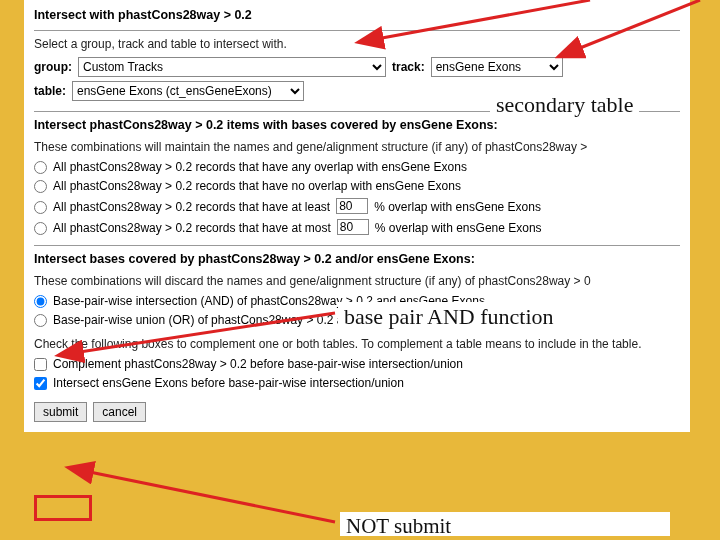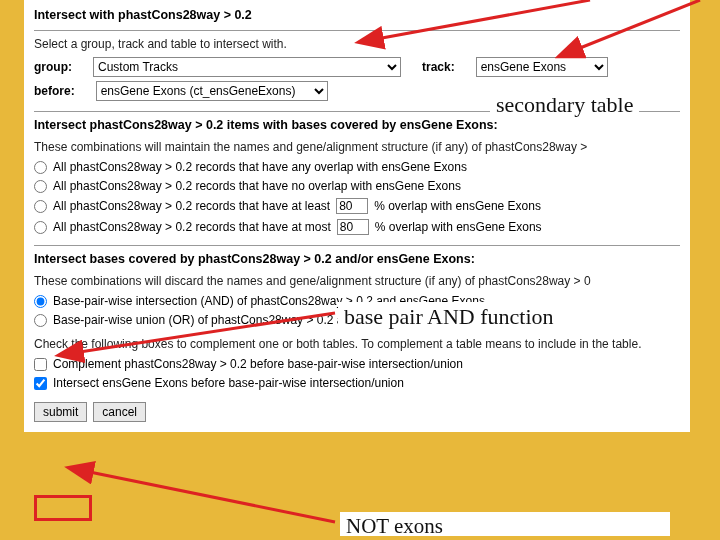--- a/index.html
+++ b/index.html
@@ -17,33 +17,33 @@
     position: absolute;
     left: 24px;
     top: 0;
     width: 666px;
     background: #fff;
     padding: 6px 10px 10px 10px;
   }
   .hr { border-top: 1px solid #999; margin: 2px 0 6px 0; }
   .section-title { font-weight: bold; font-size: 12.5px; margin: 2px 0 8px 0; }
   .instr { font-size: 12px; margin: 6px 0; color: #222; }
-  .row { display: flex; align-items: center; gap: 21px; margin: 4px 0; }
+  .row { display: flex; align-items: center; gap: 6px; margin: 4px 0; }
   label.lbl { font-weight: bold; font-size: 12px; }
   select {
     font-size: 12px;
     height: 20px;
     background: #fff;
     border: 1px solid #888;
     padding: 0 0;
   }
   .sel-group { width: 308px; }
   .sel-track { width: 132px; }
   .sel-table { width: 232px; }
-  .radio-row { display: flex; align-items: center; gap: 6px; margin: 5px 0; font-size: 12px; }
+  .radio-row { display: flex; align-items: flex-end; gap: 6px; margin: 5px 0; font-size: 12px; }
   .radio-row span { white-space: nowrap; }
   input[type="radio"], input[type="checkbox"] { margin: 0; }
   input.pct { width: 32px; height: 16px; font-size: 12px; border: 1px solid #888; padding: 0 2px; text-align: left; }
   .btn {
     background: #e9e9e9;
     border: 1px solid #888;
     padding: 2px 8px;
     font-size: 12px;
     cursor: pointer;
   }
@@ -87,21 +87,21 @@
     <select class="sel-group">
       <option>Custom Tracks</option>
     </select>
     <label class="lbl">track:</label>
     <select class="sel-track">
       <option>ensGene Exons</option>
     </select>
   </div>
 
   <div class="row">
-    <label class="lbl">before:</label>
+    <label class="lbl">table:</label>
     <select class="sel-table">
       <option>ensGene Exons (ct_ensGeneExons)</option>
     </select>
   </div>
 
   <div class="hr" style="margin-top:10px"></div>
   <div class="section-title">Intersect phastCons28way &gt; 0.2 items with bases covered by ensGene Exons:</div>
   <div class="instr">These combinations will maintain the names and gene/alignment structure (if any) of phastCons28way &gt; </div>
 
   <div class="radio-row">
@@ -150,21 +150,21 @@
   </div>
 
   <div class="btnrow">
     <button class="btn">submit</button>
     <button class="btn">cancel</button>
   </div>
 </div>
 
 <div class="callout c1">secondary table</div>
 <div class="callout c2">base pair AND function</div>
-<div class="callout c3">NOT exons</div>
+<div class="callout c3">NOT submit</div>
 
 <div class="redbox"></div>
 
 <svg class="overlay">
   <defs>
     <marker id="ah" markerWidth="10" markerHeight="8" refX="8" refY="4" orient="auto">
       <path d="M0,0 L10,4 L0,8 Z" fill="#d22"></path>
     </marker>
   </defs>
   <line x1="590" y1="0" x2="360" y2="42" stroke="#d22" stroke-width="3" marker-end="url(#ah)"></line>

